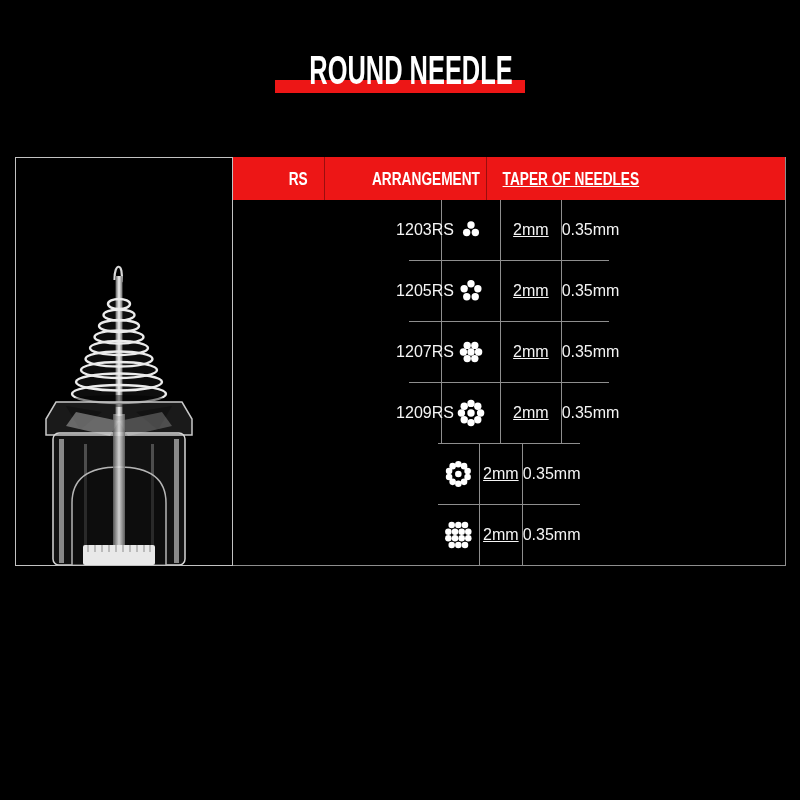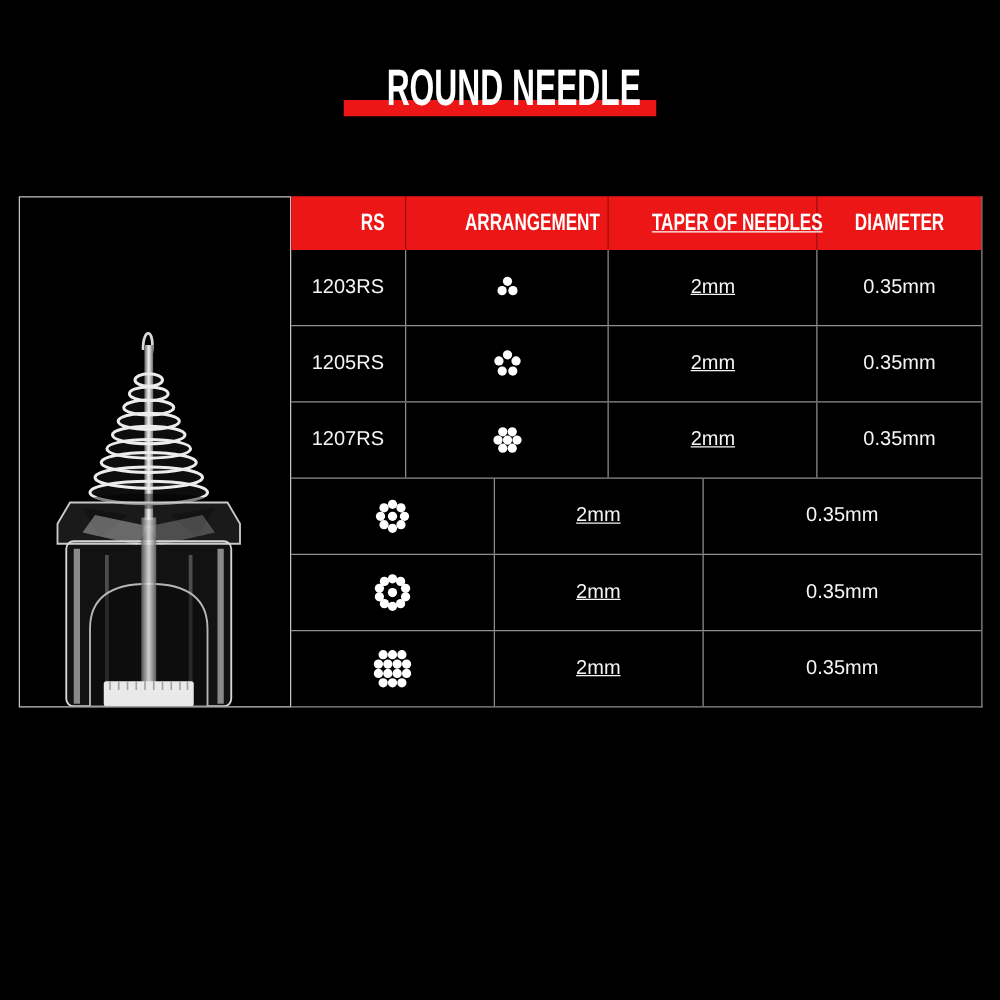--- a/index.html
+++ b/index.html
@@ -19,21 +19,21 @@
     border:1px solid #c2c2c2;box-sizing:border-box;background:#000;}
   .product-box svg{width:100%;height:100%;display:block;}
   
   .spec-table{position:absolute;left:218px;top:0;right:0;bottom:0;display:flex;flex-direction:column;
     border-right:1px solid var(--grid,#8e8e8e);border-bottom:1px solid var(--grid,#8e8e8e);box-sizing:border-box;}
   .thead{height:43px;flex:none;background:var(--accent,#ed1616);display:flex;align-items:stretch;}
   .th{display:flex;align-items:center;justify-content:center;box-sizing:border-box;}
   .th:not(:last-child){border-right:1px solid rgba(0,0,0,0.35);padding-left:40px;}
   .hsqueeze{display:inline-block;transform:scaleX(0.72);transform-origin:50% 50%;
     font-size:19px;font-weight:bold;color:#fff;white-space:nowrap;}
-  .tbody{flex:1;display:flex;flex-direction:column;}
+  .tbody{flex:1;display:flex;flex-direction:column;align-items:center;}
   .tr{flex:1;display:flex;}
   .tr:not(:first-child){border-top:1px solid var(--grid,#8e8e8e);}
   .td{display:flex;align-items:center;justify-content:center;box-sizing:border-box;
     font-size:16px;color:#f5f5f5;}
   .td:not(:last-child){border-right:1px solid var(--grid,#8e8e8e);}
   .c1{width:16.6%;flex:none;} .c2{width:29.5%;flex:none;} .c3{width:30.2%;flex:none;text-decoration:underline;} .c4{flex:1;}
   .dots{display:block;}
 </style>
 </head>
 <body>
@@ -111,23 +111,20 @@
       <div class="thead" id="thead">
           <div class="th c1">
             <span class="hsqueeze">RS</span>
           </div>
           <div class="th c2">
             <span class="hsqueeze">ARRANGEMENT</span>
           </div>
           <div class="th c3">
             <span class="hsqueeze">TAPER OF NEEDLES</span>
           </div>
-          <div class="th c4">
-            <span class="hsqueeze">DIAMETER</span>
-          </div>
         </div>
       <div class="tbody" id="tbody">
           <div class="tr">
             <div class="td c1">
               <span>1203RS</span>
             </div>
             <div class="td c2">
               <svg viewBox="-23 -23 46 46" width="46" height="46" class="dots">
                 <circle cx="0.00" cy="-5.00" r="3.7" fill="#ffffff"></circle>
                 <circle cx="4.33" cy="2.50" r="3.7" fill="#ffffff"></circle>
@@ -177,20 +174,23 @@
               </svg>
             </div>
             <div class="td c3">
               <span>2mm</span>
             </div>
             <div class="td c4">
               <span>0.35mm</span>
             </div>
           </div>
           <div class="tr">
+            <div class="td c1">
+              <span>1209RS</span>
+            </div>
             <div class="td c2">
               <svg viewBox="-23 -23 46 46" width="46" height="46" class="dots">
                 <circle cx="0.00" cy="0.00" r="3.7" fill="#ffffff"></circle>
                 <circle cx="0.00" cy="-9.60" r="3.7" fill="#ffffff"></circle>
                 <circle cx="6.79" cy="-6.79" r="3.7" fill="#ffffff"></circle>
                 <circle cx="9.60" cy="0.00" r="3.7" fill="#ffffff"></circle>
                 <circle cx="6.79" cy="6.79" r="3.7" fill="#ffffff"></circle>
                 <circle cx="0.00" cy="9.60" r="3.7" fill="#ffffff"></circle>
                 <circle cx="-6.79" cy="6.79" r="3.7" fill="#ffffff"></circle>
                 <circle cx="-9.60" cy="0.00" r="3.7" fill="#ffffff"></circle>

